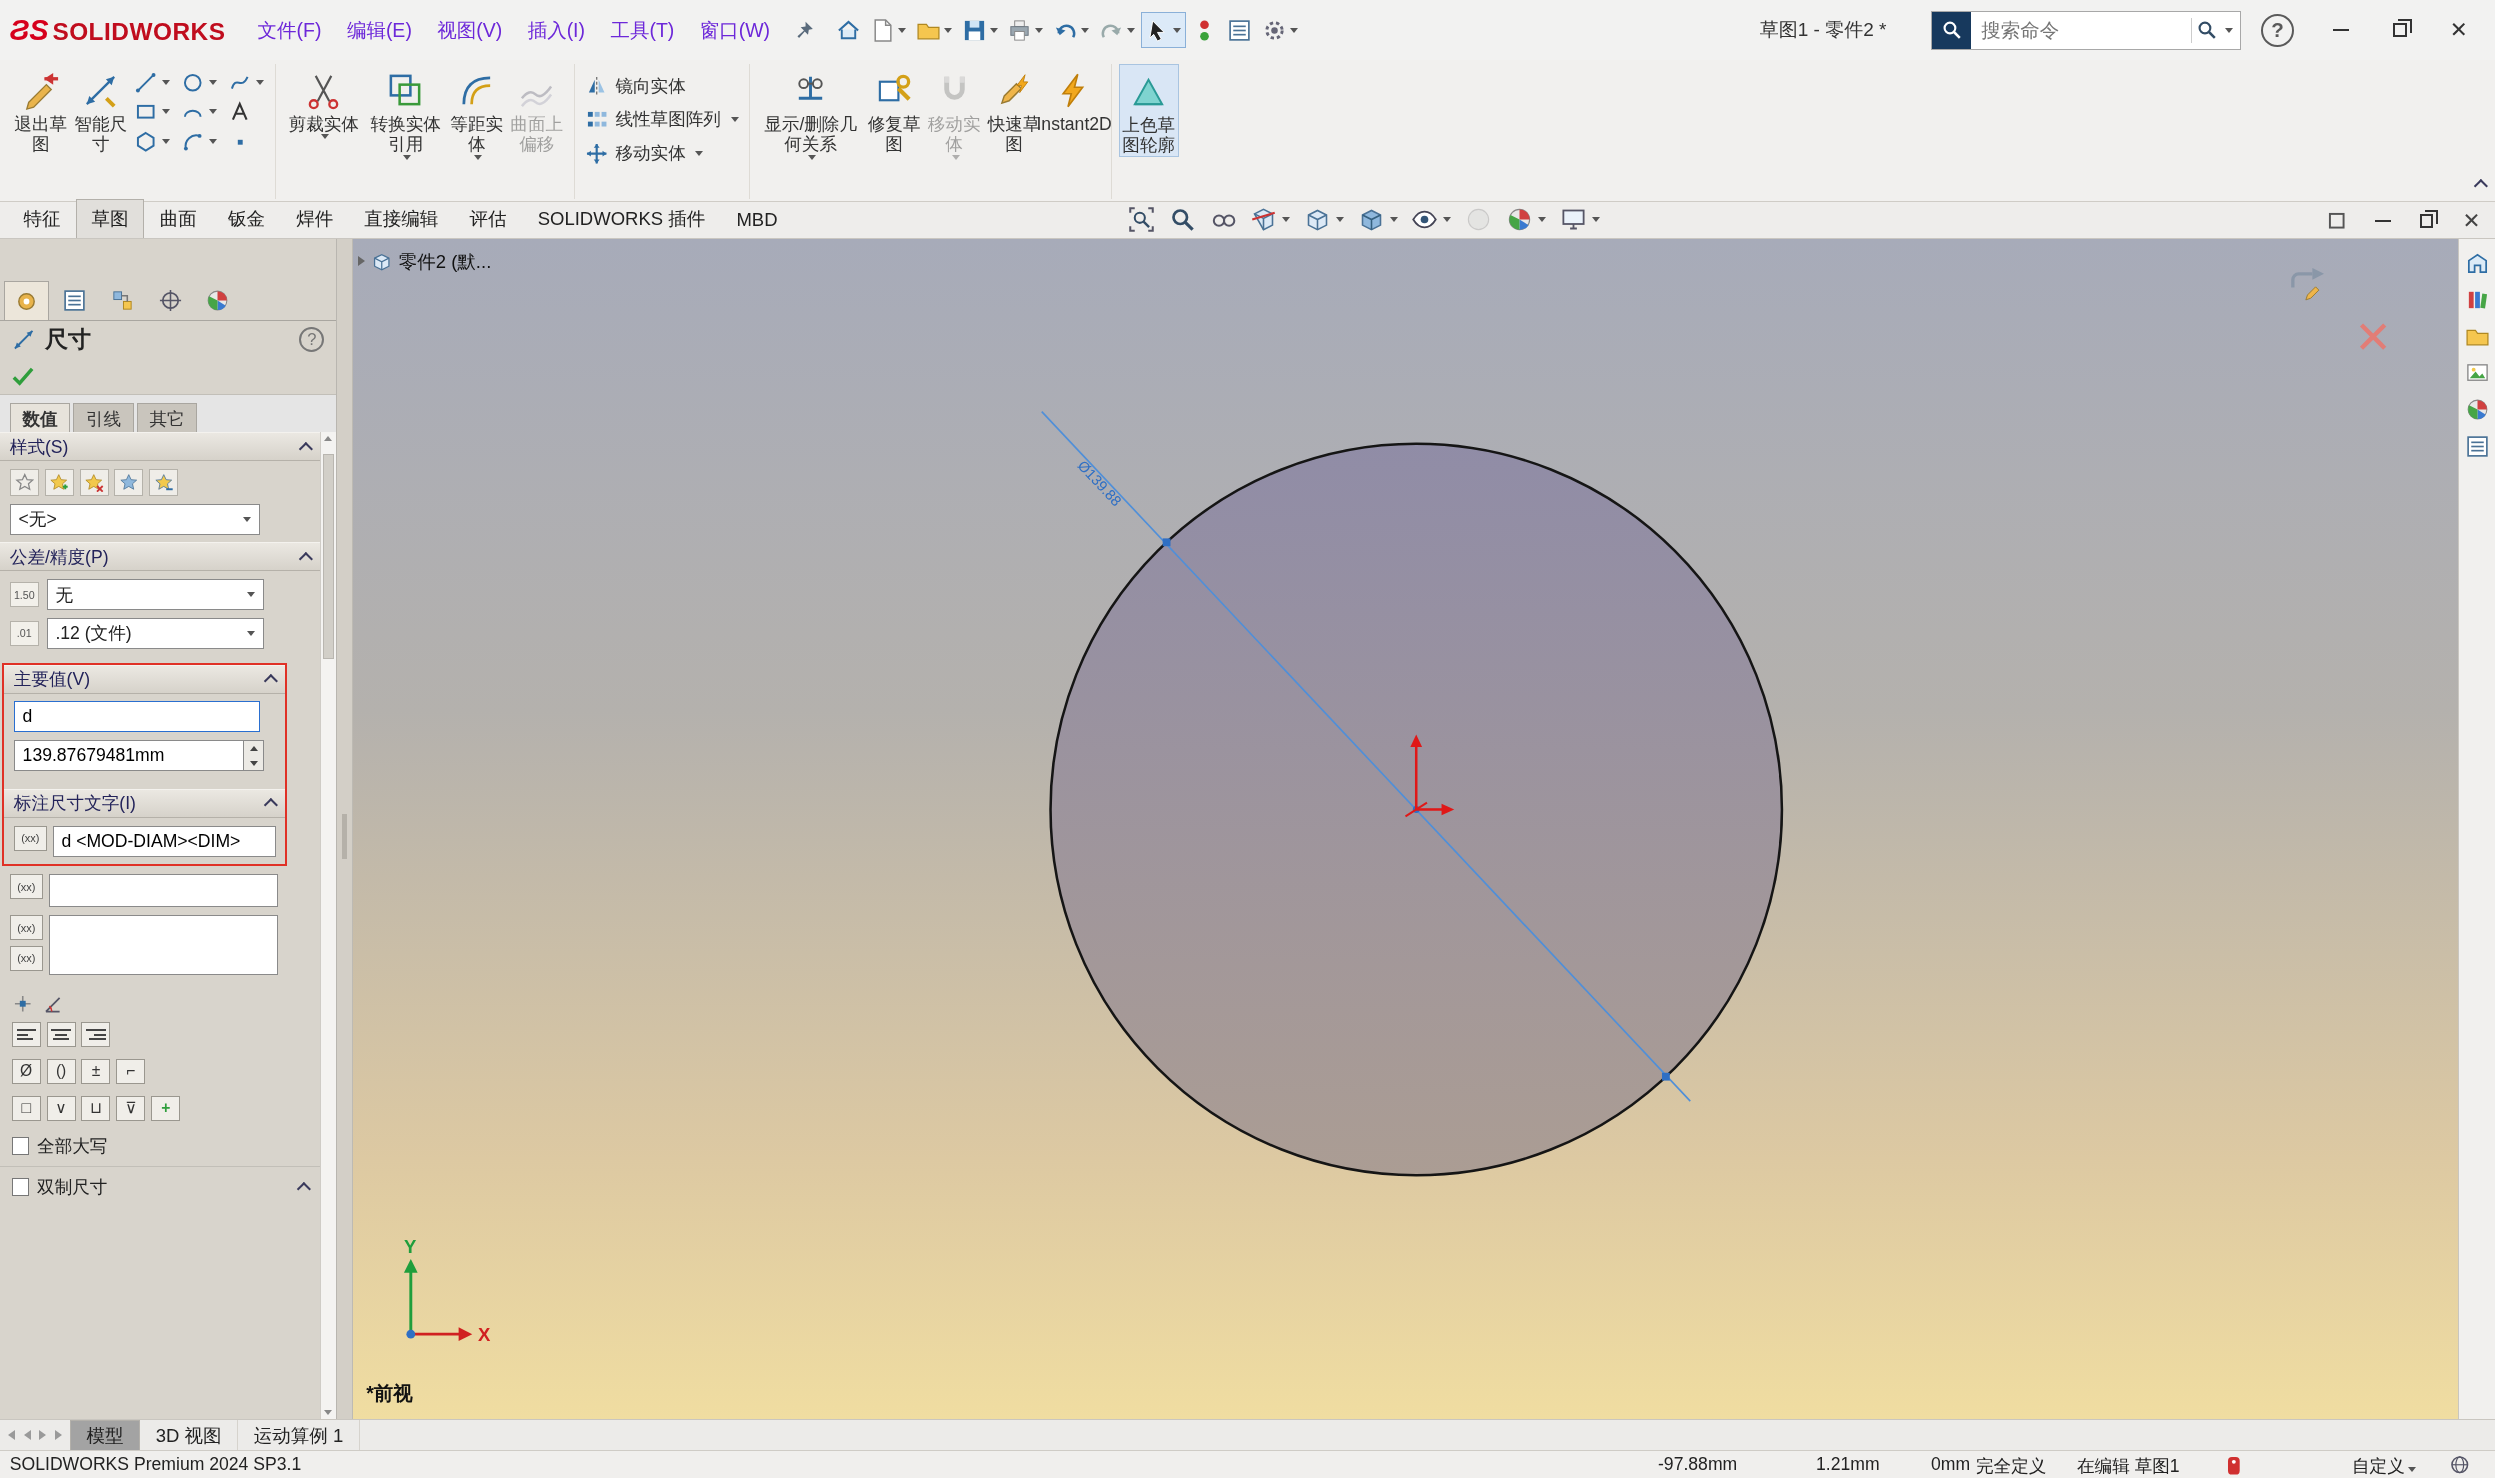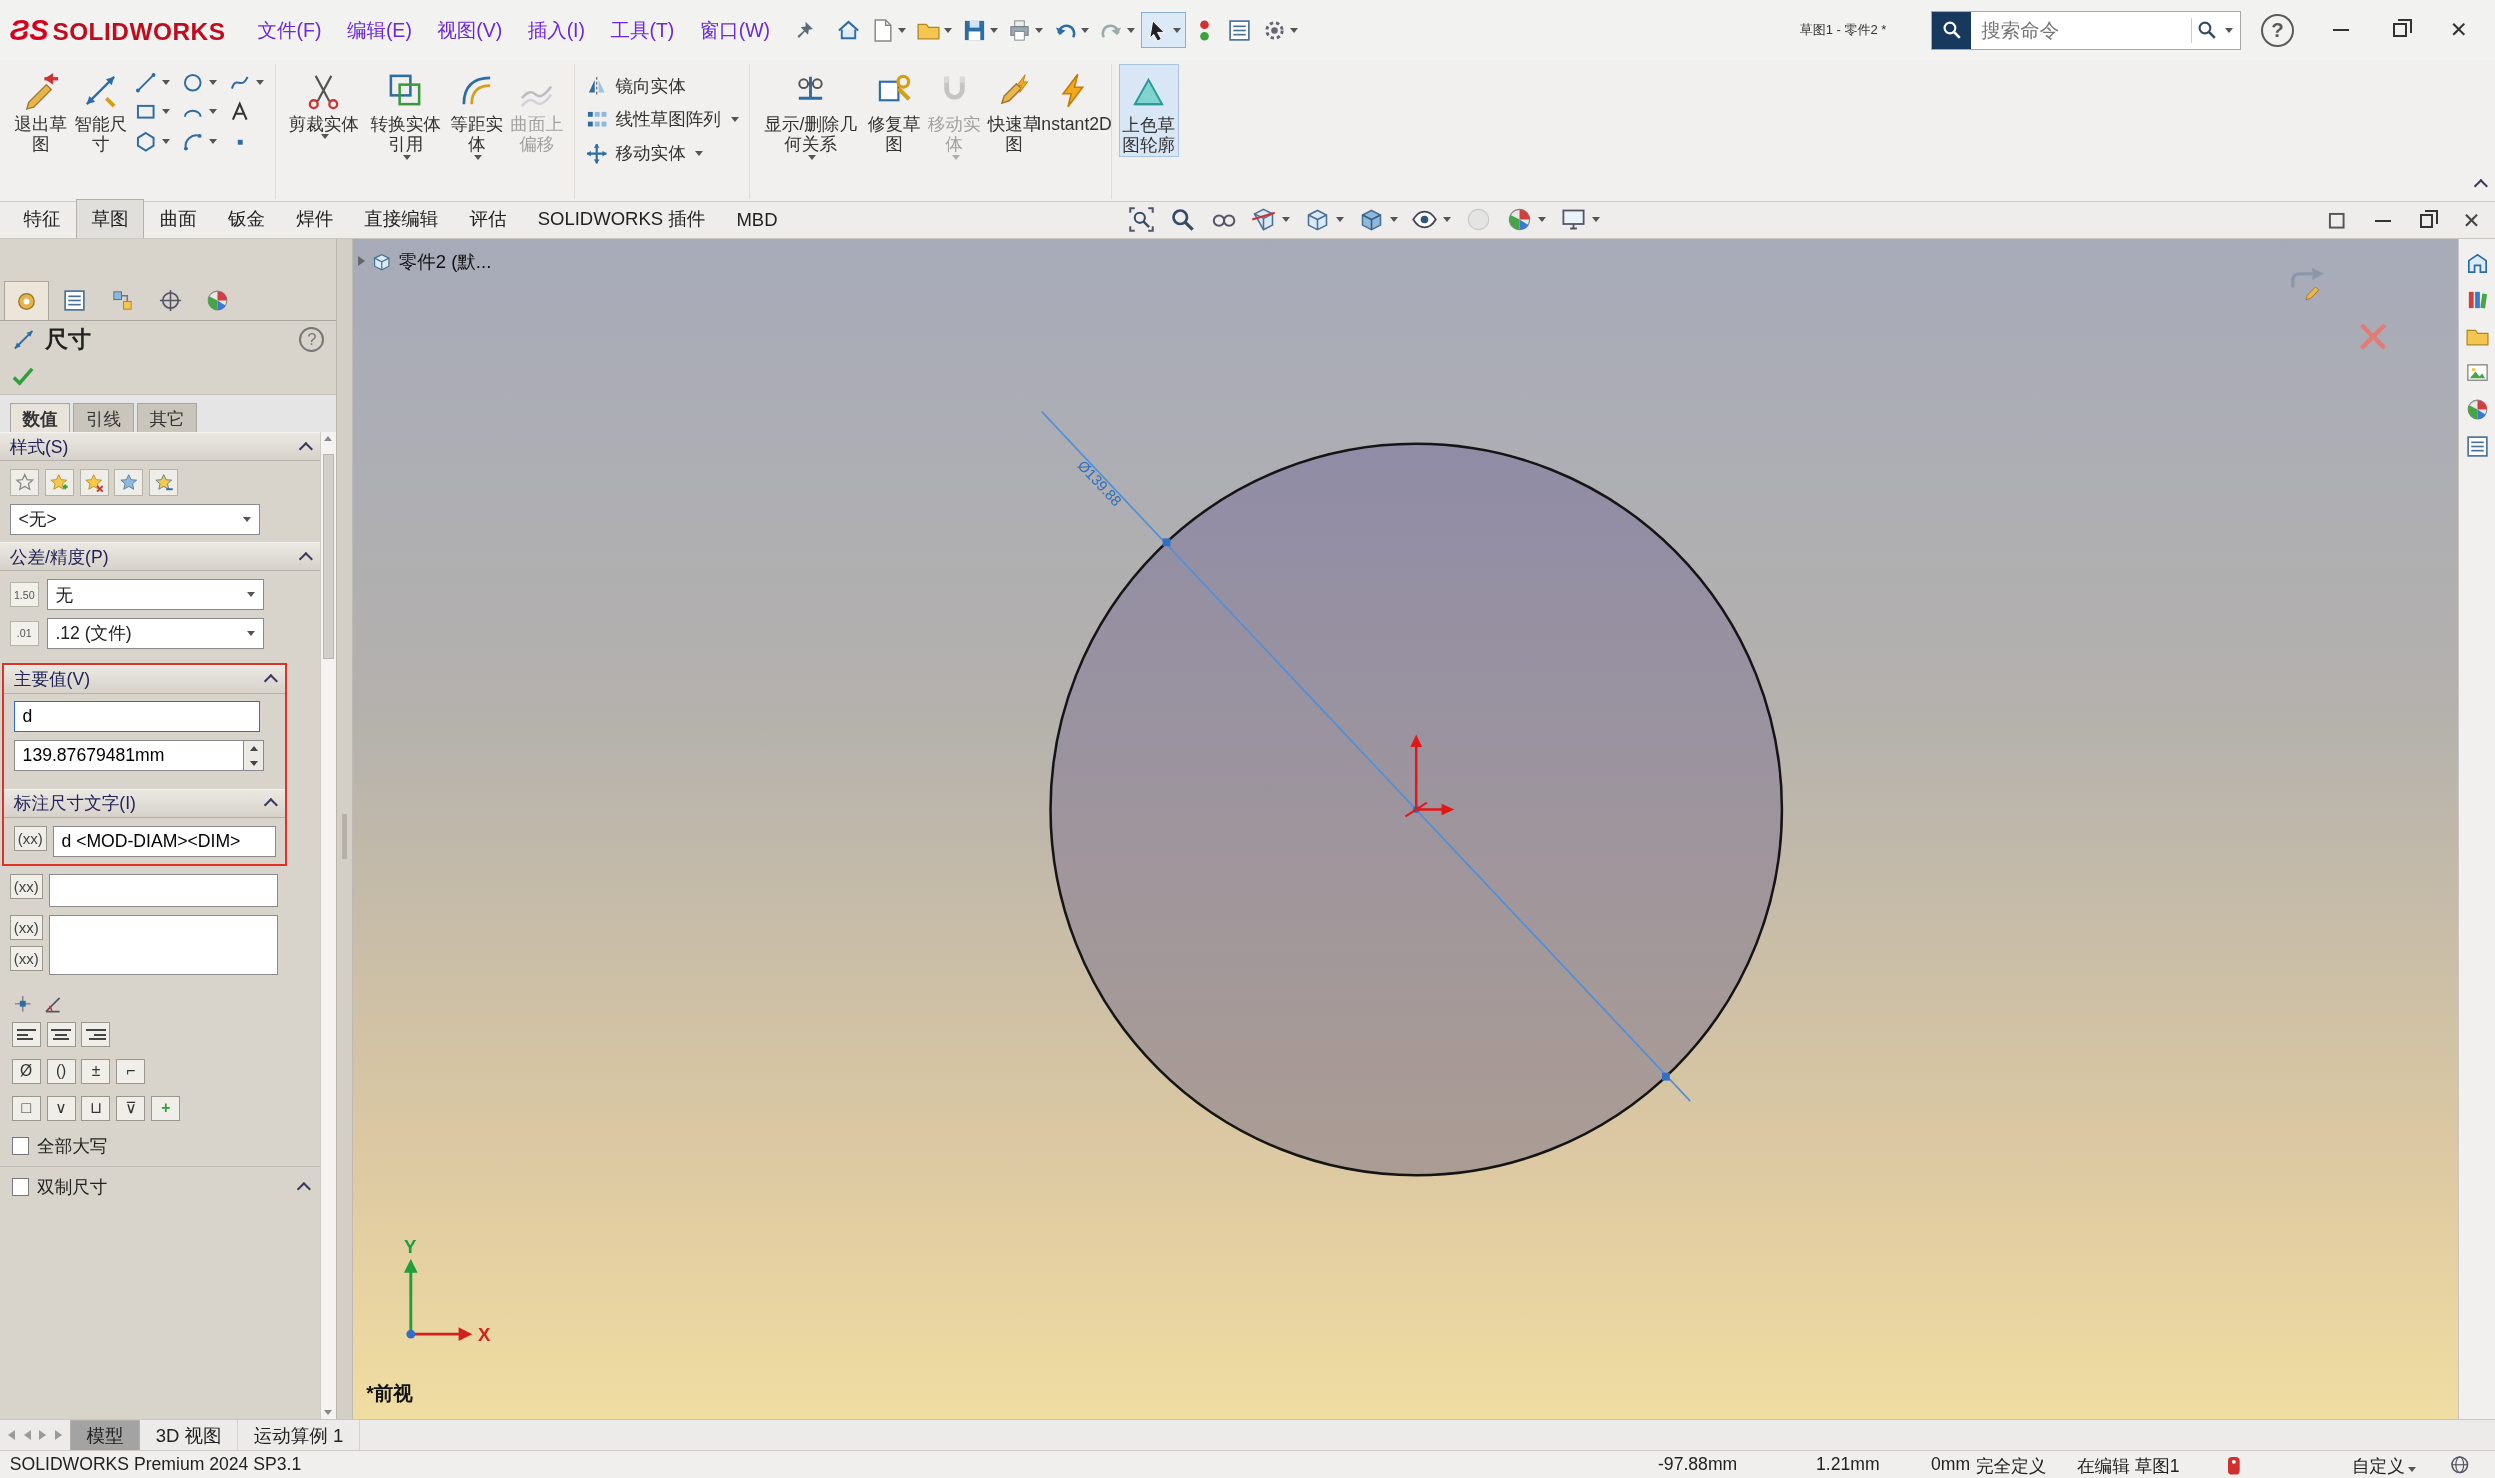--- a/index.html
+++ b/index.html
@@ -12,21 +12,21 @@
 
 .titlebar{height:60px;display:flex;align-items:center;background:#f2f2f1;padding:0 9.8px;flex:none}
 .brand{display:flex;align-items:baseline;margin-right:19.5px}
 .brand .bs{font-size:29px;font-weight:bold;font-style:italic;color:#d6001c;margin-right:3.9px}
 .brand .bt{font-size:24.4px;font-weight:bold;color:#c00d1e;letter-spacing:0.5px}
 .menu{font-size:19.5px;padding:9.8px 12.7px;color:#6d28d9}
 .pinbtn{padding:5.9px;margin:0 5.9px}
 .qat{display:flex;align-items:center;margin-left:5.9px;gap:2px}
 .qbtn{display:flex;align-items:center;padding:4.9px 3.9px}
 .qsel{border:1px solid #8ab0d8;background:#dceaf8}
-.doctitle{font-size:13px;color:#333;margin-left:auto;margin-right:45px;white-space:nowrap}
+.doctitle{font-size:19px;color:#333;margin-left:auto;margin-right:45px;white-space:nowrap}
 .search{display:flex;align-items:center;width:310px;height:39px;background:#fff;border:1px solid #a8a8a8;flex:none}
 .search .sq{width:39px;height:37px;background:#17395d;display:flex;align-items:center;justify-content:center;flex:none}
 .search input{flex:1;border:0;outline:0;font-size:19.5px;padding:0 9.8px;color:#555;background:transparent;font-family:inherit;min-width:0}
 .search .sdiv{width:1px;height:25px;background:#ccc}
 .helpbtn{width:33px;height:33px;border-radius:50%;border:2px solid #5a5a5a;color:#5a5a5a;font-size:20.5px;font-weight:bold;display:flex;align-items:center;justify-content:center;margin:0 19.5px}
 .helpbtn::before{content:"?"}
 .winbtns{display:flex;align-items:center;gap:3.9px}
 .wbtn{width:55px;height:45px;display:flex;align-items:center;justify-content:center;color:#333}
 .minbar{width:15.6px;height:2px;background:#333;display:block}
 .restore{width:13.7px;height:13.7px;border:2px solid #333;display:block;position:relative}
@@ -77,21 +77,21 @@
 .tolrow{display:flex;align-items:center;gap:7.8px}
 .tolico{width:29px;height:25px;border:1px solid #b5b2aa;background:#f2f0ea;display:flex;align-items:center;justify-content:center;font-size:10.7px;color:#555}
 .redbox{border:2.9px solid #e03126;margin:5.9px 33px 0 2px}
 .txtin{height:31px;background:#fff;border:1px solid #8a8a8a;font-size:17.6px;padding:0 7.8px;font-family:inherit;outline:0}
 .focusin{border:1px solid #2a6fd0}
 .spinwrap{display:flex;align-items:stretch;width:250px}
 .spin{width:19.5px;border:1px solid #8a8a8a;border-left:0;background:#eceae5;display:flex;flex-direction:column}
 .spin span{flex:1;display:flex;align-items:center;justify-content:center}
 .tri-u{width:0;height:0;border-left:4.9px solid transparent;border-right:4.9px solid transparent;border-bottom:5.9px solid #444}
 .tri-d{width:0;height:0;border-left:4.9px solid transparent;border-right:4.9px solid transparent;border-top:5.9px solid #444}
-.xxbtn{width:33px;height:25px;border:1px solid #9a978f;background:#f0eee9;font-size:15px;color:#444;display:flex;align-items:center;justify-content:center;flex:none}
+.xxbtn{width:33px;height:25px;border:1px solid #9a978f;background:#f0eee9;font-size:11px;color:#444;display:flex;align-items:center;justify-content:center;flex:none}
 .dtrow{display:flex;align-items:flex-start;gap:5.9px;padding:7.8px 9.8px}
 .emptybox{background:#fff;border:1px solid #8a8a8a;flex:1}
 .tinyrow{display:flex;gap:9.8px;padding:9.8px 11.7px 2px}
 .alnrow{display:flex;gap:5.9px;padding:5.9px 11.7px}
 .alnbtn{width:29px;height:25px;border:1px solid #9a978f;background:#f0eee9;display:flex;flex-direction:column;justify-content:center;gap:2.9px;padding:3.9px}
 .alnbtn i{height:2px;background:#444;display:block}
 .symbtn{width:29px;height:25px;border:1px solid #9a978f;background:#f0eee9;font-size:15.6px;color:#333;display:flex;align-items:center;justify-content:center}
 .cbrow{display:flex;align-items:center;gap:7.8px;padding:7.8px 11.7px;font-size:17.6px}
 .cb{width:17.6px;height:17.6px;border:1px solid #777;background:#fff;flex:none}
 .pm-scroll{position:absolute;right:0;top:193px;bottom:0;width:15.6px;background:#f4f3f1;border-left:1px solid #cfccc6}

